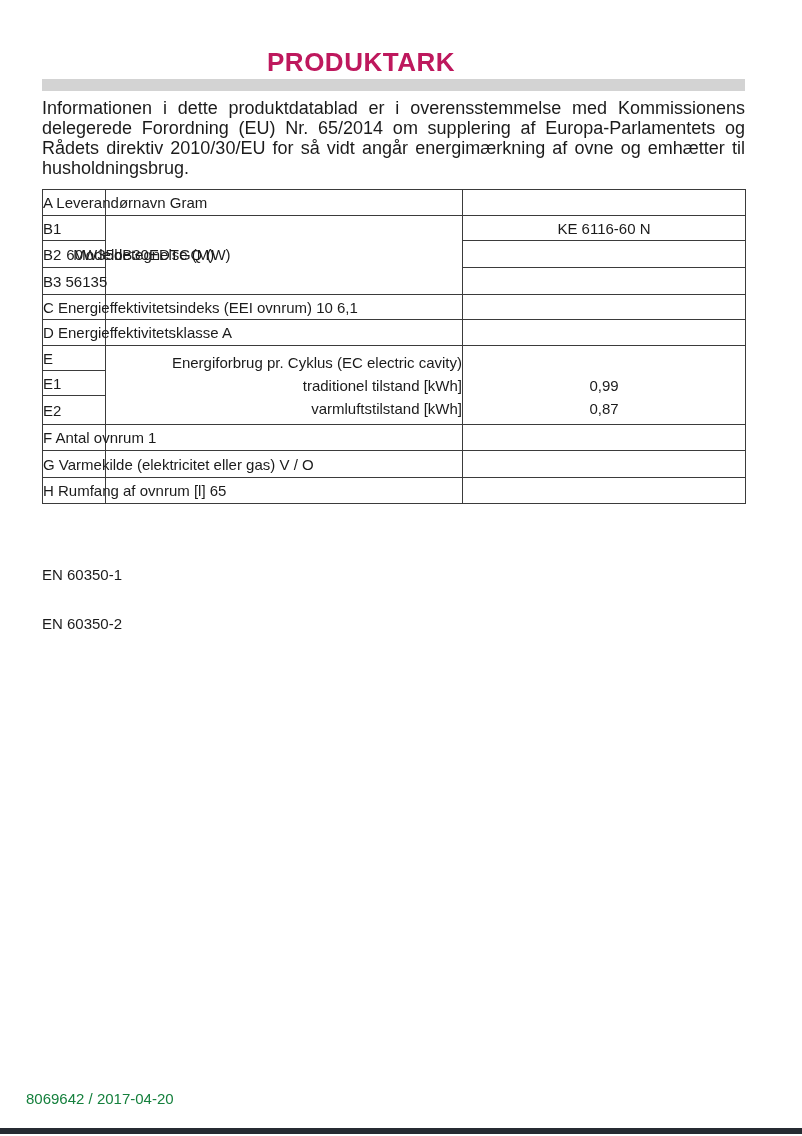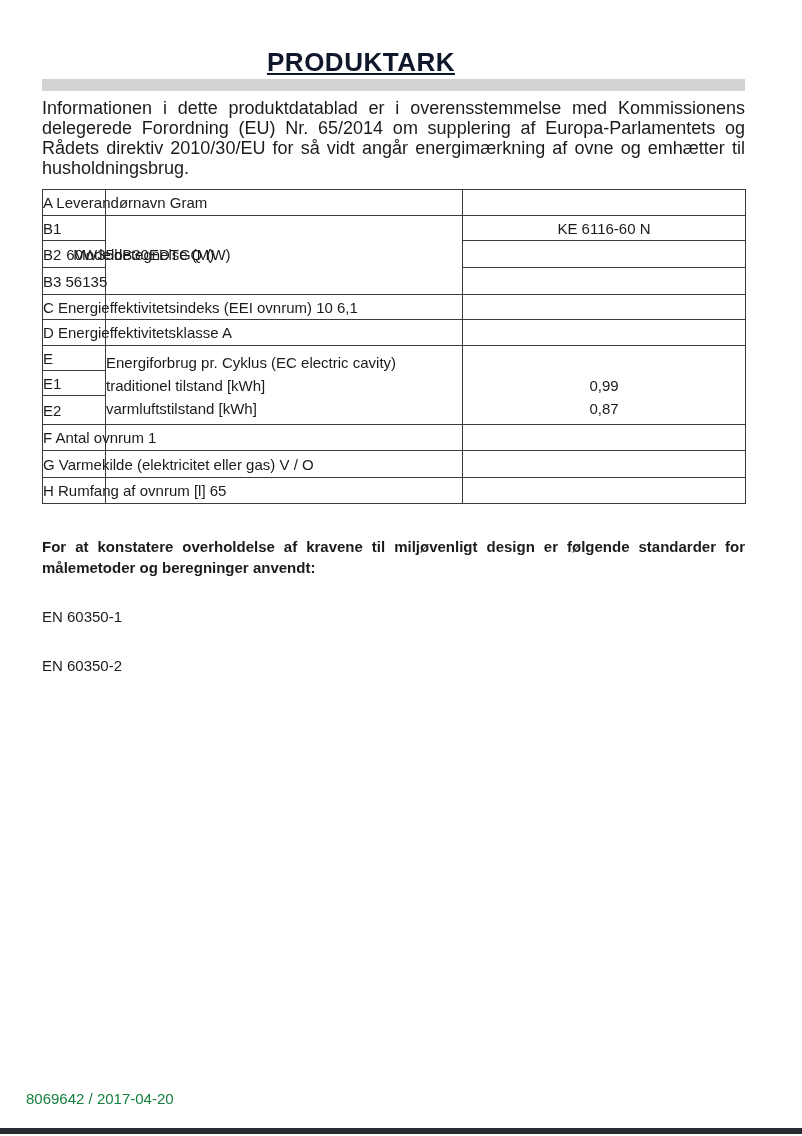--- a/index.html
+++ b/index.html
@@ -2,41 +2,41 @@
 <html><head>
 <meta charset="utf-8">
 <style>
   html,body { margin:0; padding:0; background:#ffffff; }
   .page {
     position:relative; width:802px; height:1136px; background:#ffffff;
     font-family:"Liberation Sans", sans-serif; color:#1b1b1b; overflow:hidden;
   }
   .title {
     position:absolute; top:47px; left:0; width:722px; text-align:center;
-    font-size:26px; font-weight:700; letter-spacing:0.5px; color:#0f172a;text-decoration:underline;
+    font-size:26px; font-weight:700; letter-spacing:0.5px; color:#be185d;
   }
   .title-bar {
     position:absolute; left:42px; top:79px; width:703px; height:12px;
   }
   .intro {
     position:absolute; left:42px; top:98px; width:703px;
     font-size:18px; line-height:20px; text-align:justify;
   }
   table.fiche {
     position:absolute; left:42px; top:189px; width:703px;
     border-collapse:collapse; table-layout:fixed;
   }
   table.fiche td {
     border:1px solid #3b3b3b; padding:0; font-size:15px; color:#1b1b1b;
     vertical-align:middle; overflow:visible;
   }
   td.letter { padding-left:13px; white-space:nowrap; }
   .ovf { position:relative; z-index:3; white-space:nowrap; }
   td.value { text-align:center; }
-  td.elabel { vertical-align:top; padding:5px 0 0 15px; line-height:23px; }
+  td.elabel { vertical-align:top; padding:5px 0 0 15px; line-height:23px;text-align:right; }
   td.elabel div { height:23px; white-space:nowrap; }
   td.evalue { vertical-align:top; padding-top:5px; line-height:23px; text-align:center; }
   td.evalue div { height:23px; }
   .overprint { position:relative; display:inline-block; margin-left:5px; white-space:nowrap; }
   .op-abs { position:absolute; left:7px; top:0; white-space:nowrap; }
   .standards { position:absolute; left:42px; top:536px; width:703px; font-size:15px; }
   .standards-heading { font-weight:700; text-align:justify; line-height:21px; }
   .standards-item { line-height:21px;margin-top:28px; }
   .footer-text { position:absolute; left:26px; top:1090px; font-size:15px; color:#15803d; }
   .bottom-bar { position:absolute; left:0; top:1128px; width:802px; height:6px; }
@@ -119,20 +119,19 @@
       </tr>
       <tr style="height:26px">
         <td class="letter"><span class="ovf">H Rumfang af ovnrum [l] 65</span></td>
         <td></td>
         <td class="value"></td>
       </tr>
     </tbody>
   </table>
 
   <div class="standards">
-    <div class="standards-heading">For at konstatere overholdelse af kravene til miljøvenligt design er følgende standarder for målemetoder og beregninger anvendt:</div>
     <div class="standards-item">EN 60350-1</div>
     <div class="standards-item">EN 60350-2</div>
   </div>
 
   <div class="footer-text">8069642 / 2017-04-20</div>
   <div class="bottom-bar" style="background: rgb(38, 43, 50);"></div>
 </div>
 
 </body></html>

